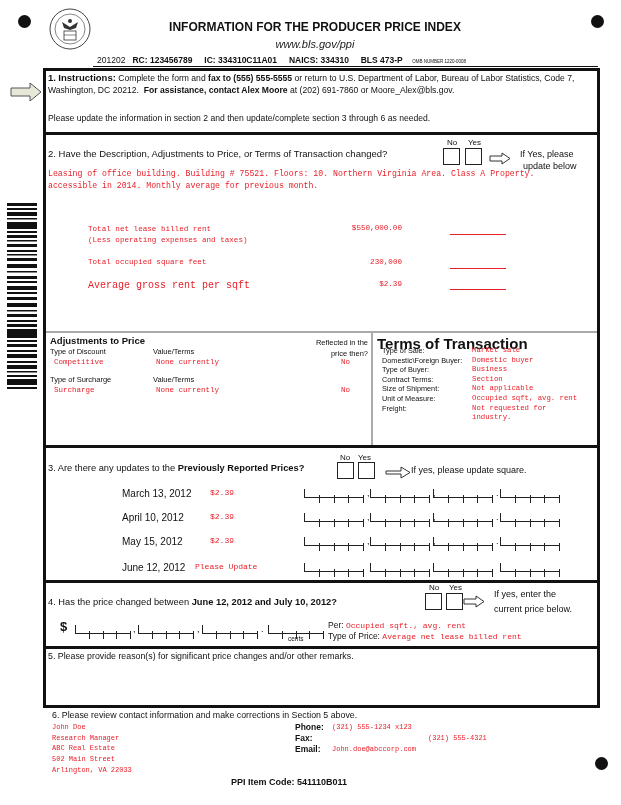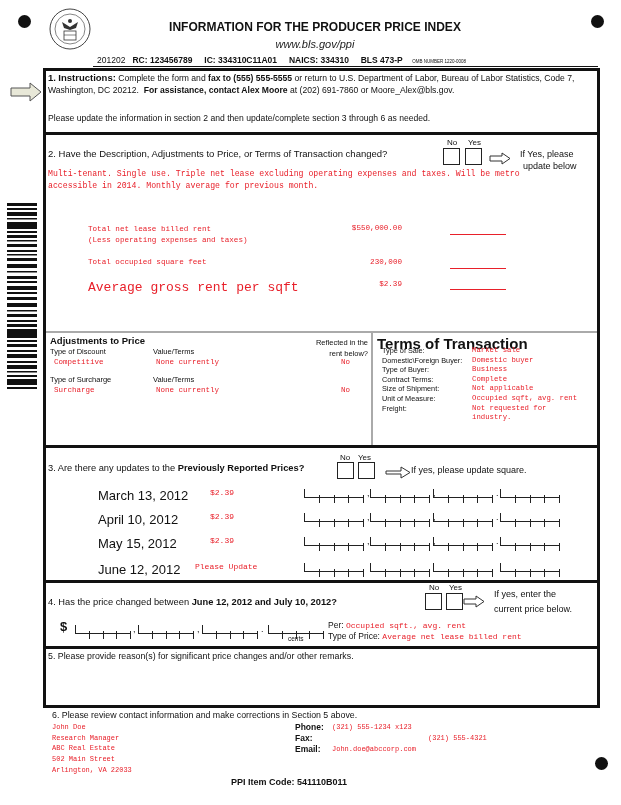--- a/index.html
+++ b/index.html
@@ -9,21 +9,21 @@
     .mono { font-family: "Liberation Mono", monospace; color: #e8202a; }
     .hole { position: absolute; width: 13px; height: 13px; border-radius: 50%; background: #111; }
     .box { position: absolute; border: 3px solid #111; box-sizing: border-box; }
     .thin { position: absolute; background: #999; }
     .cb { position: absolute; width: 17px; height: 17px; border: 1.3px solid #222; box-sizing: border-box; background: #fff; }
     .nolabel, .yeslabel { position: absolute; font-size: 8px; }
     .seg { position: absolute; height: 9px; border-left: 1px solid #222; border-bottom: 1px solid #222; box-sizing: border-box; }
     .seg span { display: inline-block; width: 25%; height: 100%; border-right: 1px solid #222; box-sizing: border-box; }
     .sep { position: absolute; font-size: 9px; }
     .lbl { font-size: 8px; }
-    .rowdate { position: absolute; font-size: 13px; }
+    .rowdate { position: absolute; font-size: 10px; margin-left: 24px; }
     .rowprice { position: absolute; font-size: 8.5px; }
     .arrow { position: absolute; }
   </style>
 </head>
 <body>
 
 <div class="hole" style="left:18px;top:15px;"></div>
 <div class="hole" style="left:591px;top:15px;"></div>
 <div class="hole" style="left:595px;top:757px;"></div>
 
@@ -127,43 +127,43 @@
 <div class="arrow" style="left:489px;top:151px;">
   <svg width="22" height="13" viewBox="0 0 22 13">
       <path d="M1 4 H13 V1 L21 6.5 L13 12 V9 H1 Z" fill="#fff" stroke="#333" stroke-width="1"></path>
     </svg>
 </div>
 <div class="abs" style="left:520px;top:148px;font-size:9px;line-height:12px;">
   <div>If Yes, please</div>
   <div style="padding-left:3px;">update below</div>
 </div>
 <div class="abs mono" style="left:48px;top:168px;font-size:8.2px;line-height:12px;white-space:nowrap;">
-  <div>Multi-tenant. Single use. Triple net lease excluding operating expenses and taxes. Will be metro</div>
+  <div>Leasing of office building. Building # 75521. Floors: 10. Northern Virginia Area. Class A Property.</div>
   <div>accessible in 2014. Monthly average for previous month.</div>
 </div>
 
 <div class="abs mono" style="left:88px;top:224px;font-size:7.6px;line-height:11px;">
   <div>Total net lease billed rent</div>
   <div>(Less operating expenses and taxes)</div>
 </div>
 <div class="abs mono" style="left:300px;top:224px;width:102px;text-align:right;font-size:7.6px;">$550,000.00</div>
 <div class="abs" style="left:450px;top:234px;width:56px;height:1px;background:#e8202a;"></div>
 
 <div class="abs mono" style="left:88px;top:258px;font-size:7.6px;">Total occupied square feet</div>
 <div class="abs mono" style="left:300px;top:258px;width:102px;text-align:right;font-size:7.6px;">230,000</div>
 <div class="abs" style="left:450px;top:268px;width:56px;height:1px;background:#e8202a;"></div>
 
-<div class="abs mono" style="left:88px;top:280px;font-size:13px;font-family:Liberation Mono, monospace;">Average gross rent per sqft</div>
+<div class="abs mono" style="left:88px;top:280px;font-size:10px;font-family:Liberation Mono, monospace;">Average gross rent per sqft</div>
 <div class="abs mono" style="left:300px;top:280px;width:102px;text-align:right;font-size:7.6px;">$2.39</div>
 <div class="abs" style="left:450px;top:289px;width:56px;height:1px;background:#e8202a;"></div>
 
 <div class="abs" style="left:50px;top:335px;font-weight:bold;font-size:9.5px;">Adjustments to Price</div>
 <div class="abs lbl" style="left:302px;top:337px;width:66px;text-align:right;line-height:11px;font-size:7.5px;">
   <div>Reflected in the</div>
-  <div>rent below?</div>
+  <div>price then?</div>
 </div>
 <div class="abs lbl" style="left:50px;top:347px;font-size:7.5px;">Type of Discount</div>
 <div class="abs lbl" style="left:153px;top:347px;font-size:7.5px;">Value/Terms</div>
 <div class="abs mono" style="left:54px;top:358px;font-size:7.5px;">Competitive</div>
 <div class="abs mono" style="left:156px;top:358px;font-size:7.5px;">None currently</div>
 <div class="abs mono" style="left:341px;top:358px;font-size:7.5px;">No</div>
 
 <div class="abs lbl" style="left:50px;top:375px;font-size:7.5px;">Type of Surcharge</div>
 <div class="abs lbl" style="left:153px;top:375px;font-size:7.5px;">Value/Terms</div>
 <div class="abs mono" style="left:54px;top:386px;font-size:7.5px;">Surcharge</div>
@@ -179,21 +179,21 @@
   <div style="display:flex;">
       <span style="width:90px;">Domestic\Foreign Buyer:</span>
       <span class="mono">Domestic buyer</span>
     </div>
   <div style="display:flex;">
       <span style="width:90px;">Type of Buyer:</span>
       <span class="mono">Business</span>
     </div>
   <div style="display:flex;">
       <span style="width:90px;">Contract Terms:</span>
-      <span class="mono">Complete</span>
+      <span class="mono">Section</span>
     </div>
   <div style="display:flex;">
       <span style="width:90px;">Size of Shipment:</span>
       <span class="mono">Not applicable</span>
     </div>
   <div style="display:flex;">
       <span style="width:90px;">Unit of Measure:</span>
       <span class="mono">Occupied sqft, avg. rent</span>
     </div>
   <div style="display:flex;">

